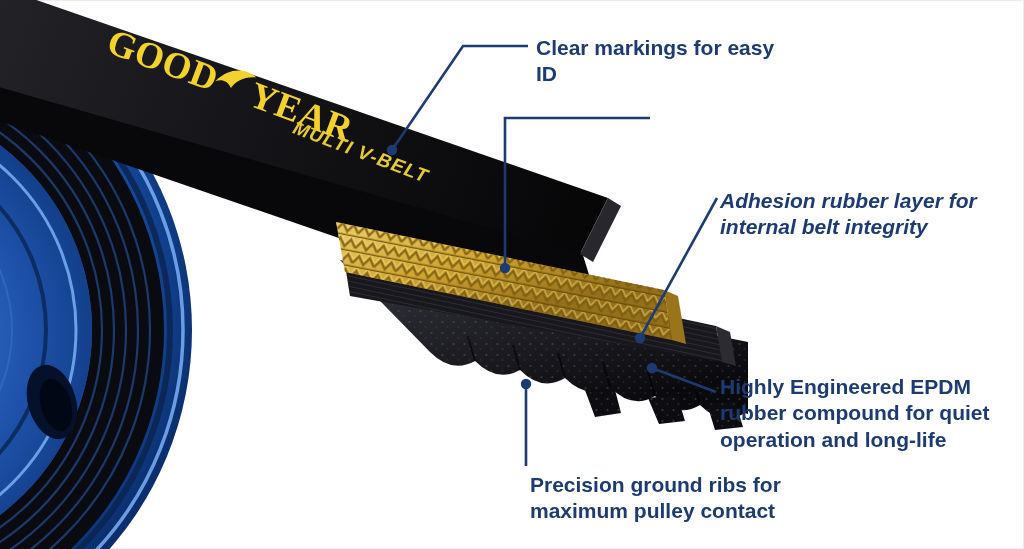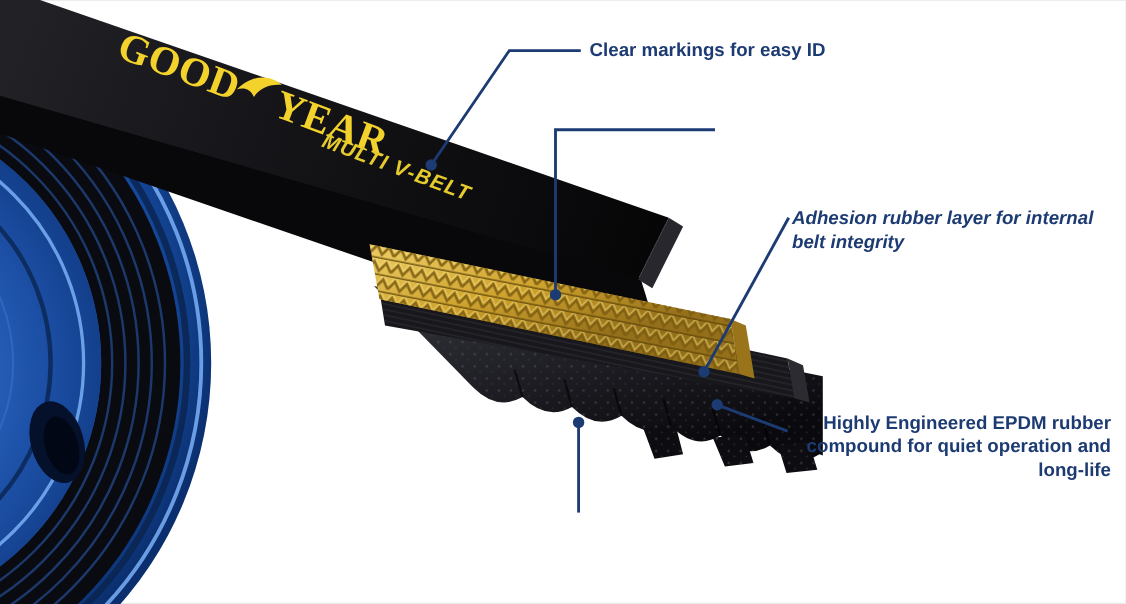--- a/index.html
+++ b/index.html
@@ -5,21 +5,21 @@
   html,body{margin:0;padding:0;background:#ffffff;}
   .stage{
     position:relative;width:1024px;height:549px;background:#ffffff;overflow:hidden;
     font-family:"Liberation Sans",sans-serif;
     box-shadow:inset 0 0 0 1px #ececec;
   }
   .stage svg{position:absolute;left:0;top:0;}
   .callout{
     position:absolute;
     font-weight:700;
-    font-size:17px;
+    font-size:21px;
     line-height:1.26;
     color:#1d3b73;
   }
 </style>
 </head>
 <body>
 
 <div class="stage">
 
   <svg viewBox="0 0 1024 549" width="1024" height="549">
@@ -138,15 +138,16 @@
       <circle cx="392" cy="150" r="5.2"></circle>
       <circle cx="505" cy="268" r="5.2"></circle>
       <circle cx="640" cy="338" r="5.2"></circle>
       <circle cx="652" cy="368" r="5.2"></circle>
       <circle cx="526" cy="384" r="5.2"></circle>
     </g>
   </svg>
 
   <div class="callout" style="left:536px; top:35px;  width:250px;">Clear markings for easy ID</div>
   <div class="callout" style="left:720px; top:188px; width:300px;font-style:italic;">Adhesion rubber layer for internal belt integrity</div>
-  <div class="callout" style="left:720px; top:374px; width:290px;text-align:right;">Highly Engineered EPDM rubber compound for quiet operation and long-life</div>
+  <div class="callout" style="left:720px; top:374px; width:290px;">Highly Engineered EPDM rubber compound for quiet operation and long-life</div>
+  <div class="callout" style="left:530px; top:472px; width:310px;">Precision ground ribs for maximum pulley contact</div>
 
 </div>
 
 </body></html>

